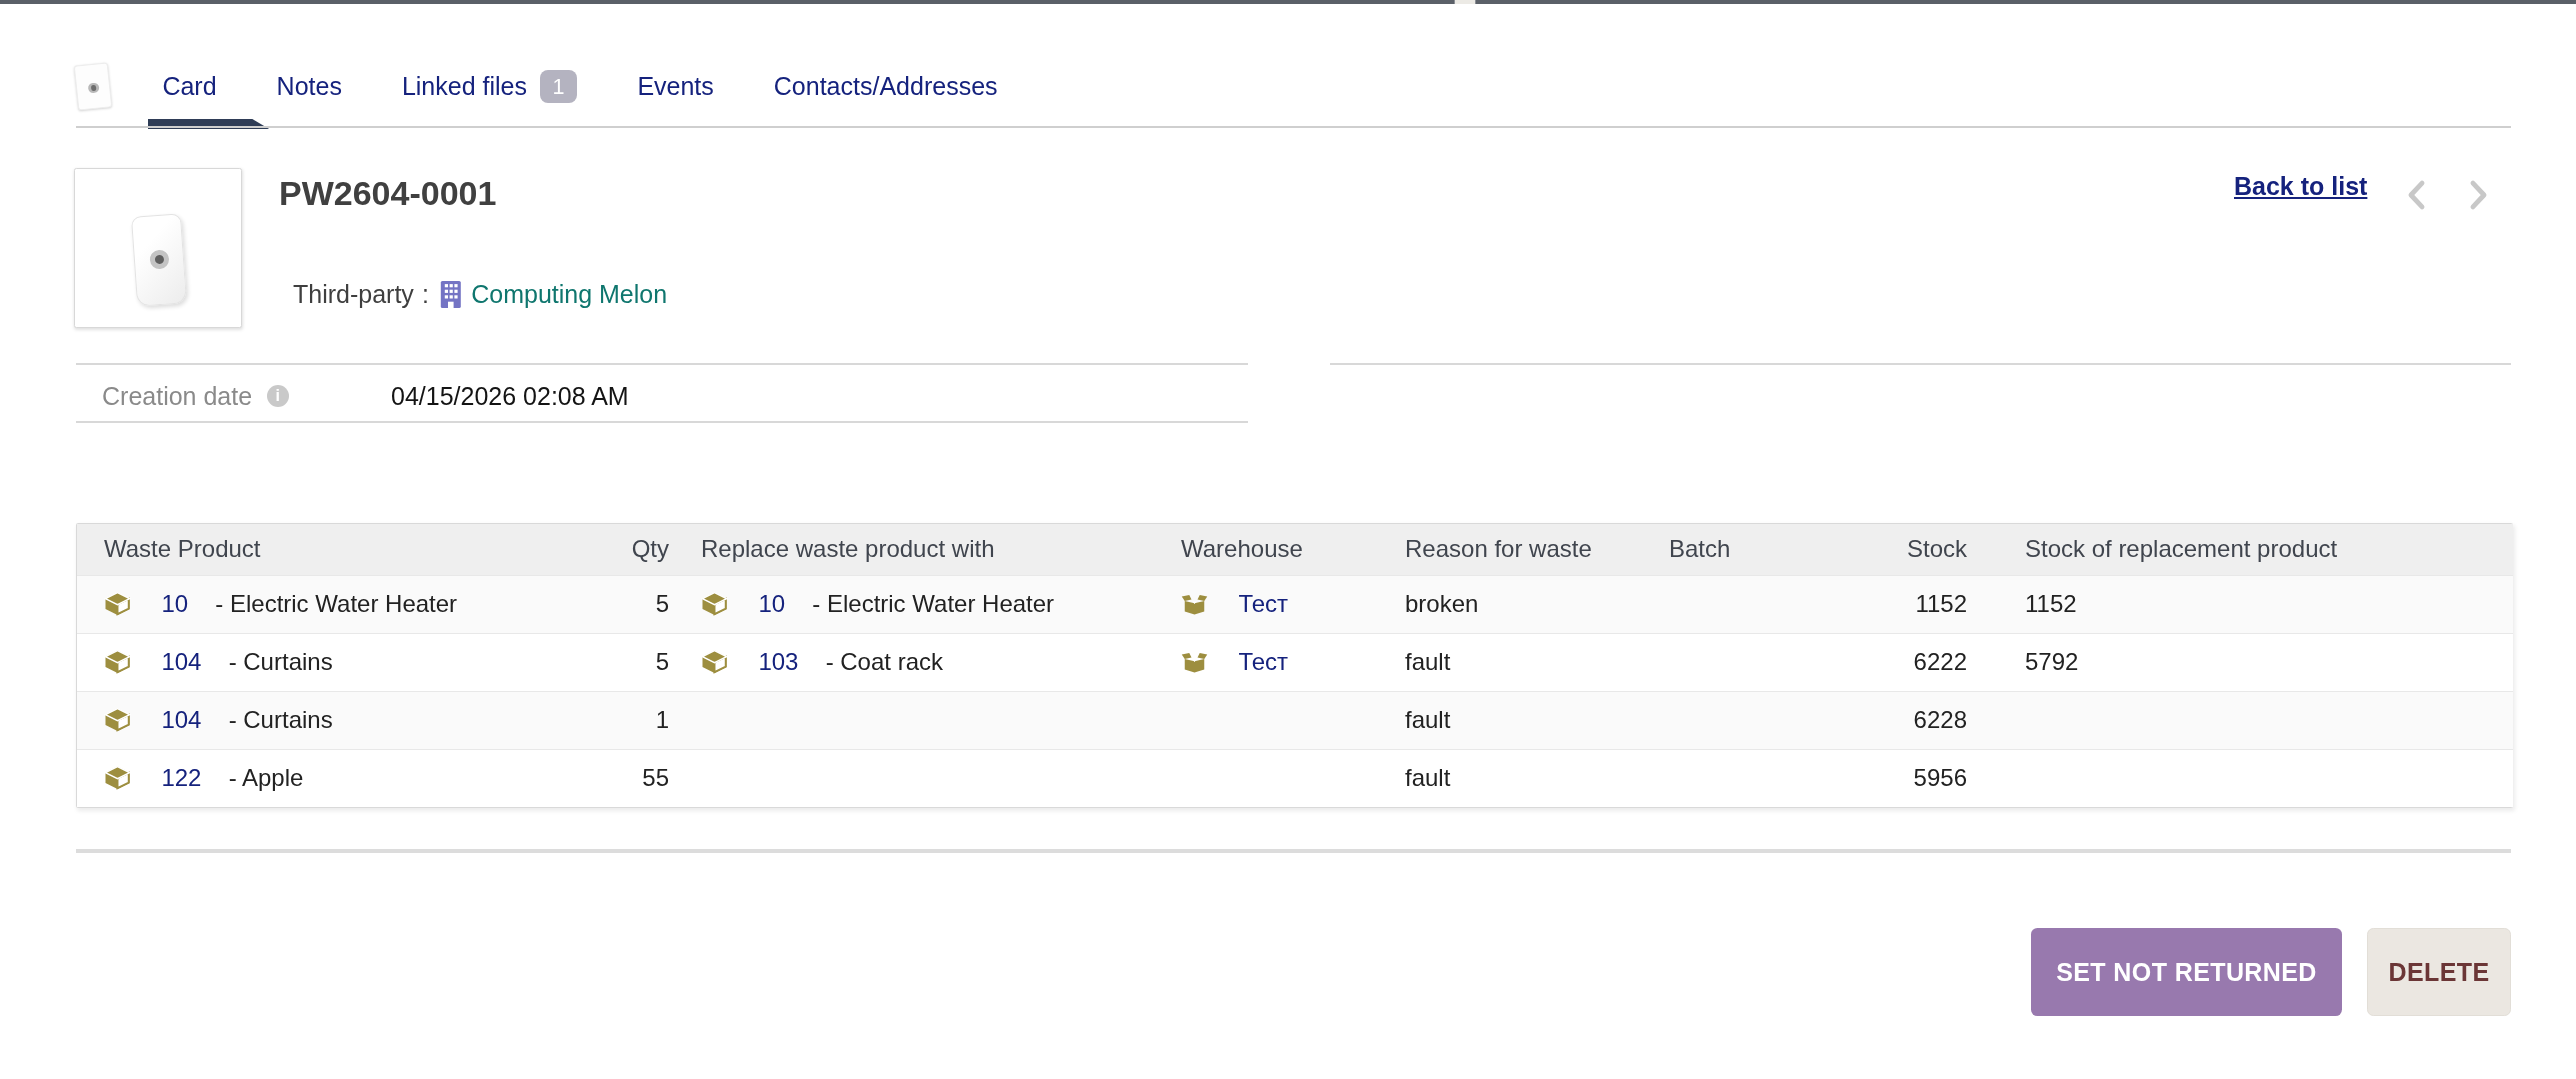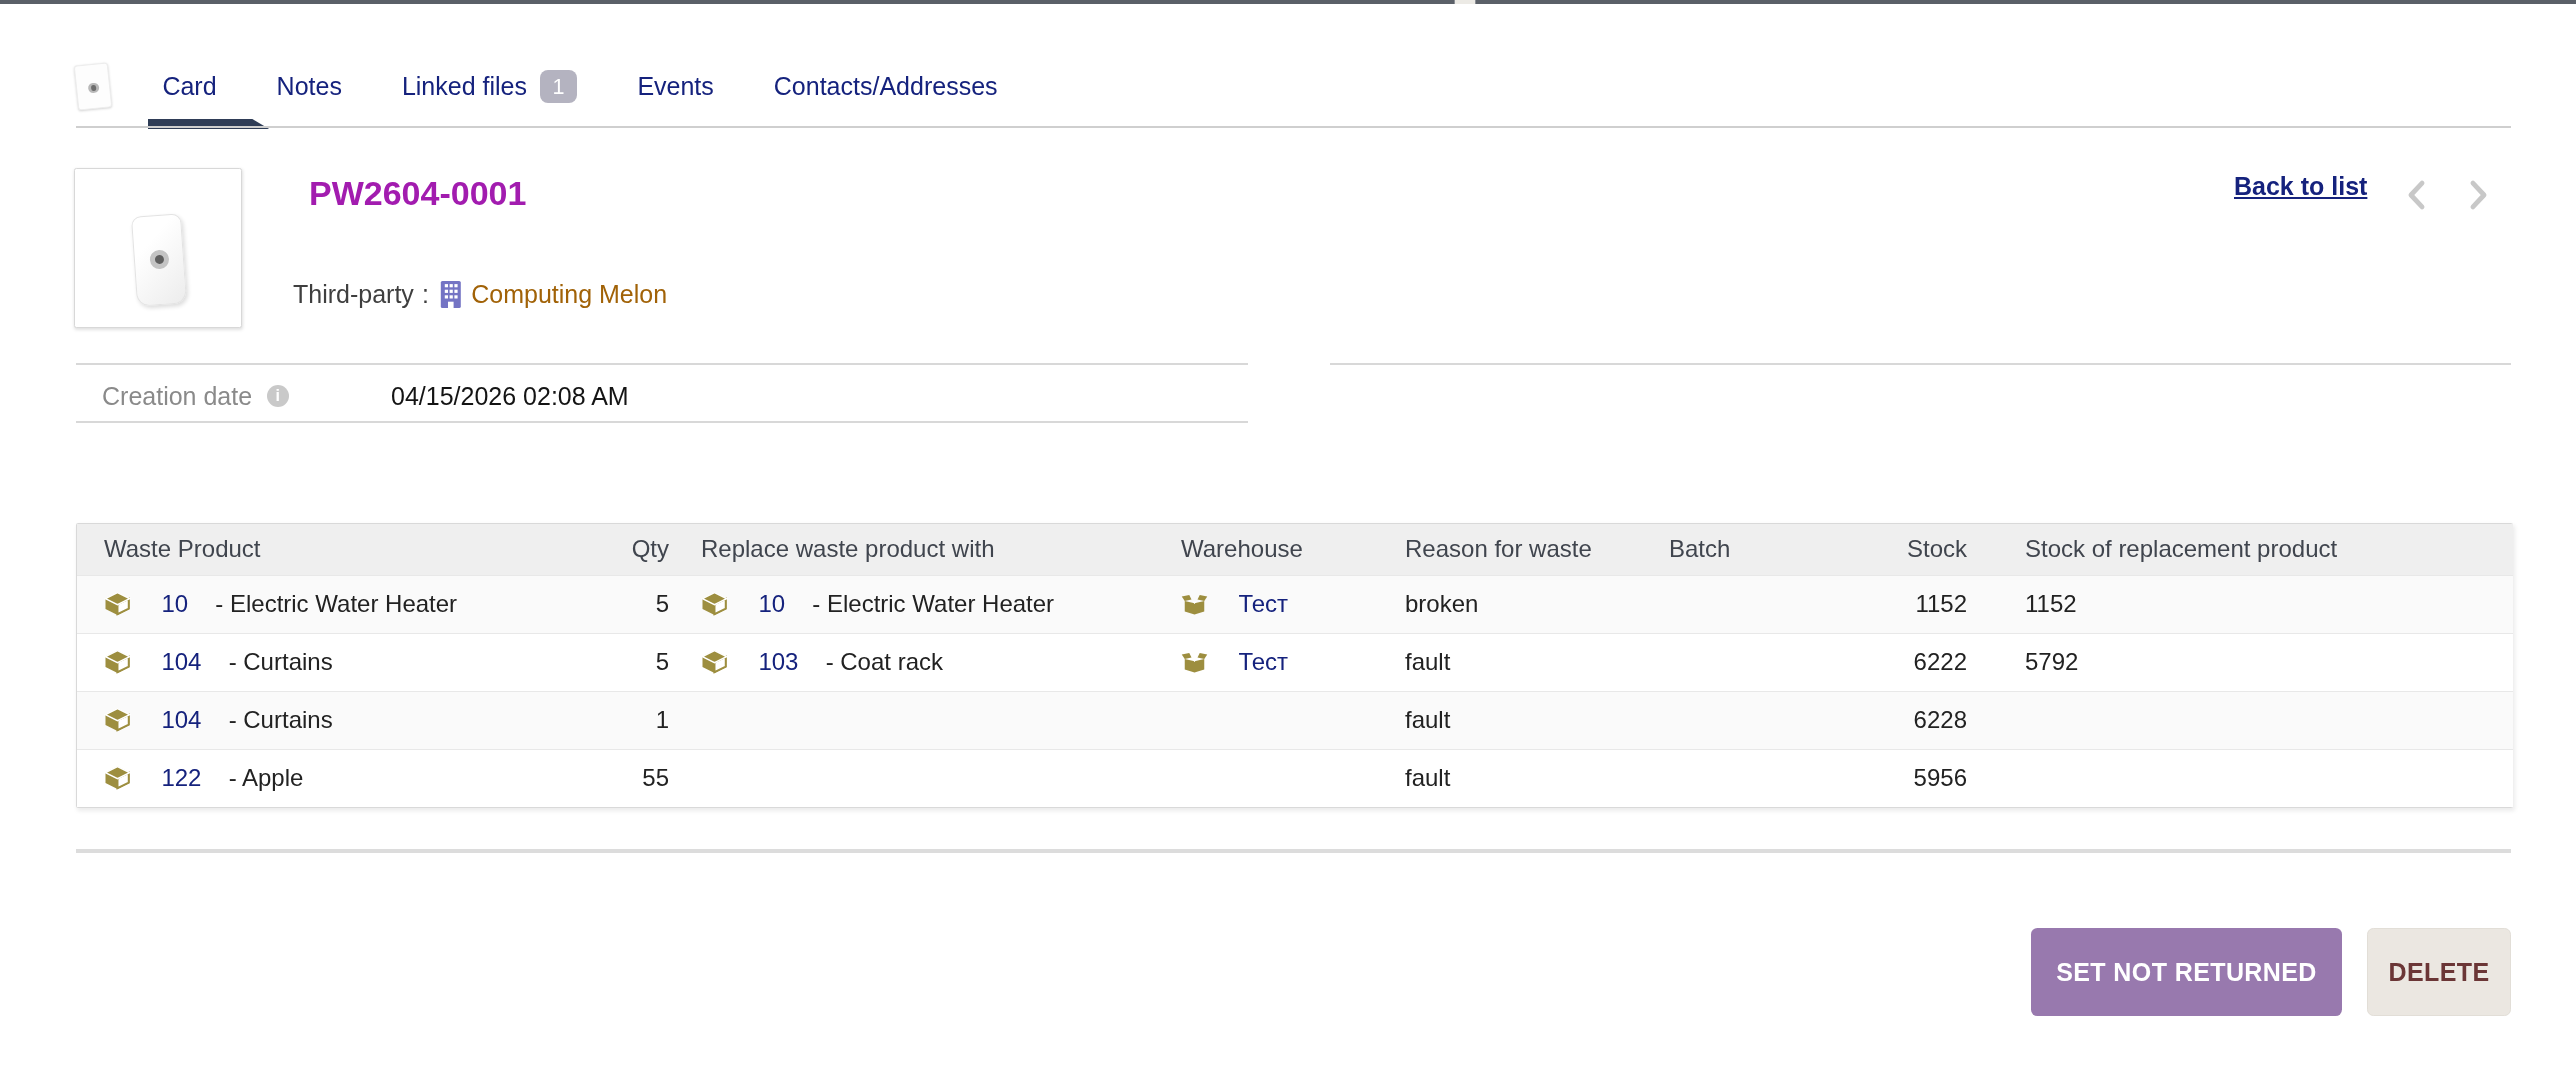--- a/index.html
+++ b/index.html
@@ -20,24 +20,24 @@
   .tab .badge { margin-left:12.8px; background:#b4b3c0; color:#fff; font-size:21.6px; border-radius:8px; padding:4px 12.8px; line-height:1.2; }
   .tab-underline { position:absolute; left:148px; top:119px; width:122px; height:10.4px; background:#2f3d57; clip-path:polygon(0 0, calc(100% - 17.6px) 0, 100% 100%, 0 100%); }
   .tabs-baseline { position:absolute; left:76px; top:126px; width:2435px; height:2.4px; background:#cfcfcf; }
 
   
   .photo-card { position:absolute; left:74px; top:168px; width:168px; height:160px; background:#fff; border:0.8px solid #d8d8d8; border-radius:2.4px; box-shadow:0.8px 1.6px 3.2px rgba(0,0,0,.12); }
   .photo-obj { position:absolute; left:59px; top:46px; width:50px; height:90px; background:linear-gradient(135deg,#ffffff 30%,#ececec); border:0.8px solid #e3e3e3; border-radius:9.6px 9.6px 12.8px 12.8px; box-shadow:1.6px 2.4px 4px rgba(0,0,0,.14); transform:rotate(-4deg); }
   .photo-obj .ring { position:absolute; left:15px; top:34px; width:19px; height:19px; border-radius:50%; background:#c4c4c4; }
   .photo-obj .ring::after { content:""; position:absolute; left:4.8px; top:4.8px; width:9.6px; height:9.6px; border-radius:50%; background:#5f5f5f; }
 
-  .doc-ref { position:absolute; left:309px; top:174px; font-size:34px; font-weight:bold; color:#a21caf; }
+  .doc-ref { position:absolute; left:279px; top:174px; font-size:34px; font-weight:bold; color:#404040; }
   .thirdparty-line { position:absolute; left:293px; top:280px; display:flex; align-items:center; font-size:25px; color:#3f3f3f; }
   .thirdparty-line .sep { margin:0 11.2px 0 8px; }
-  .thirdparty-line .link { color:#a16207; margin-left:9.6px; cursor:pointer;text-align:right; }
+  .thirdparty-line .link { color:#0f766e; margin-left:9.6px; cursor:pointer;text-align:right; }
   .building-svg { display:block; }
 
   .back-to-list { position:absolute; left:2234px; top:172px; font-size:25px; font-weight:bold; color:#15227d; text-decoration:underline; cursor:pointer; }
   .nav-arrow { position:absolute; top:178px; width:27px; height:34px; cursor:default; }
   .nav-prev { left:2403px; }
   .nav-next { left:2465px; }
 
   .status-badge { position:absolute; left:2198px; top:240px; width:314px; height:58px; background:#d5d8d5; border-radius:8px; display:flex; align-items:center; justify-content:center; font-size:26px; font-weight:bold; color:#7e7e7e; }
 
   

